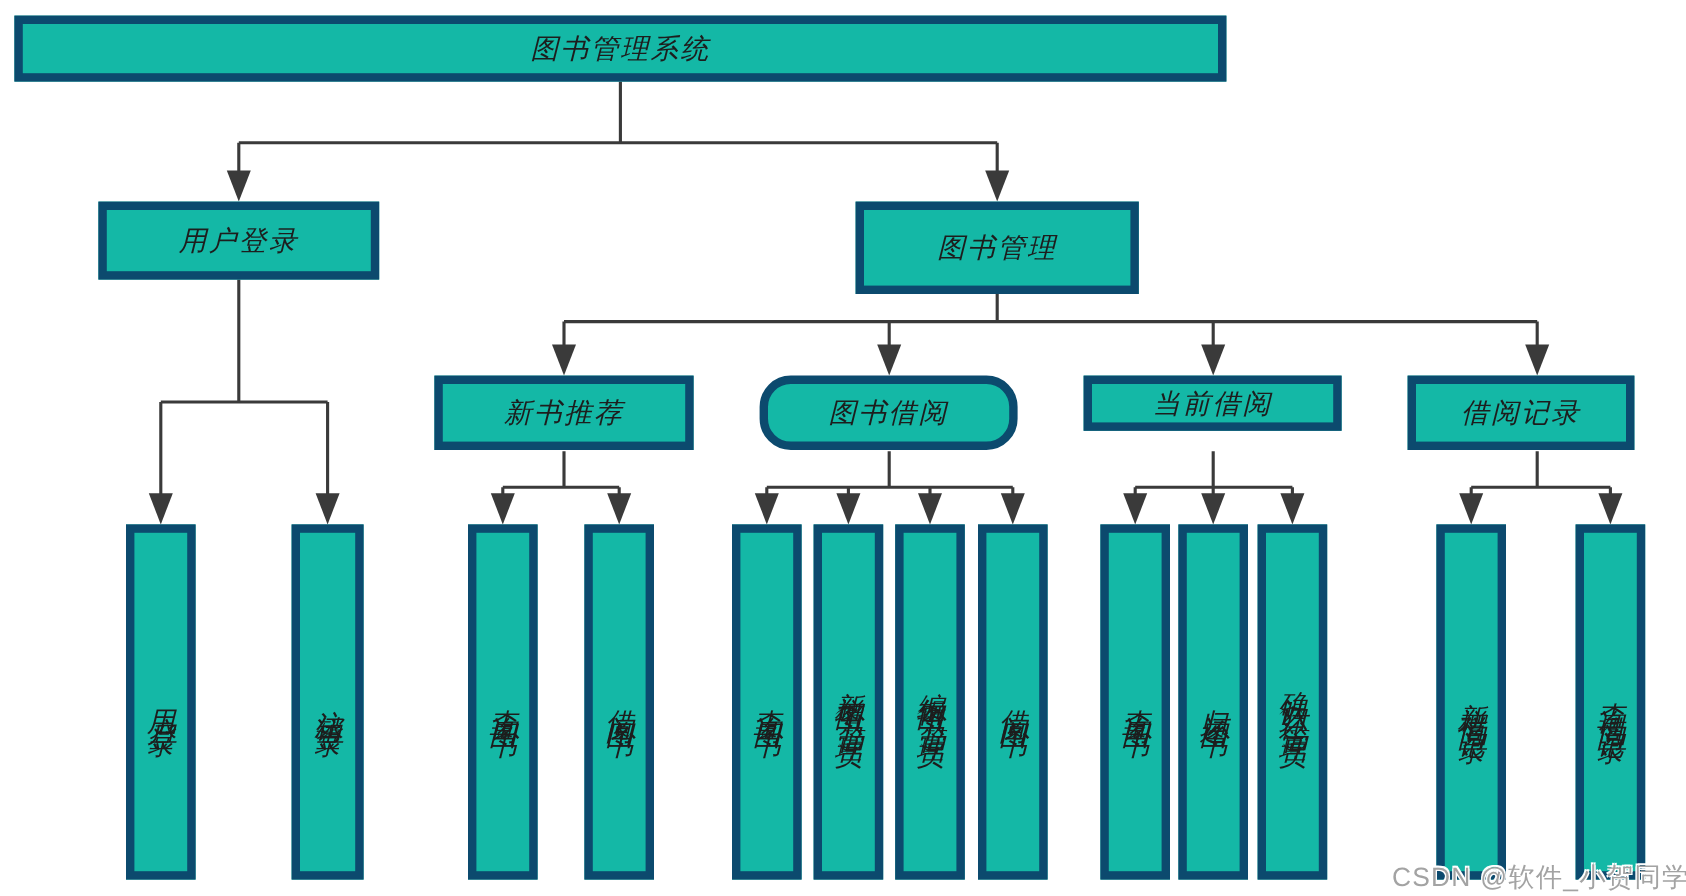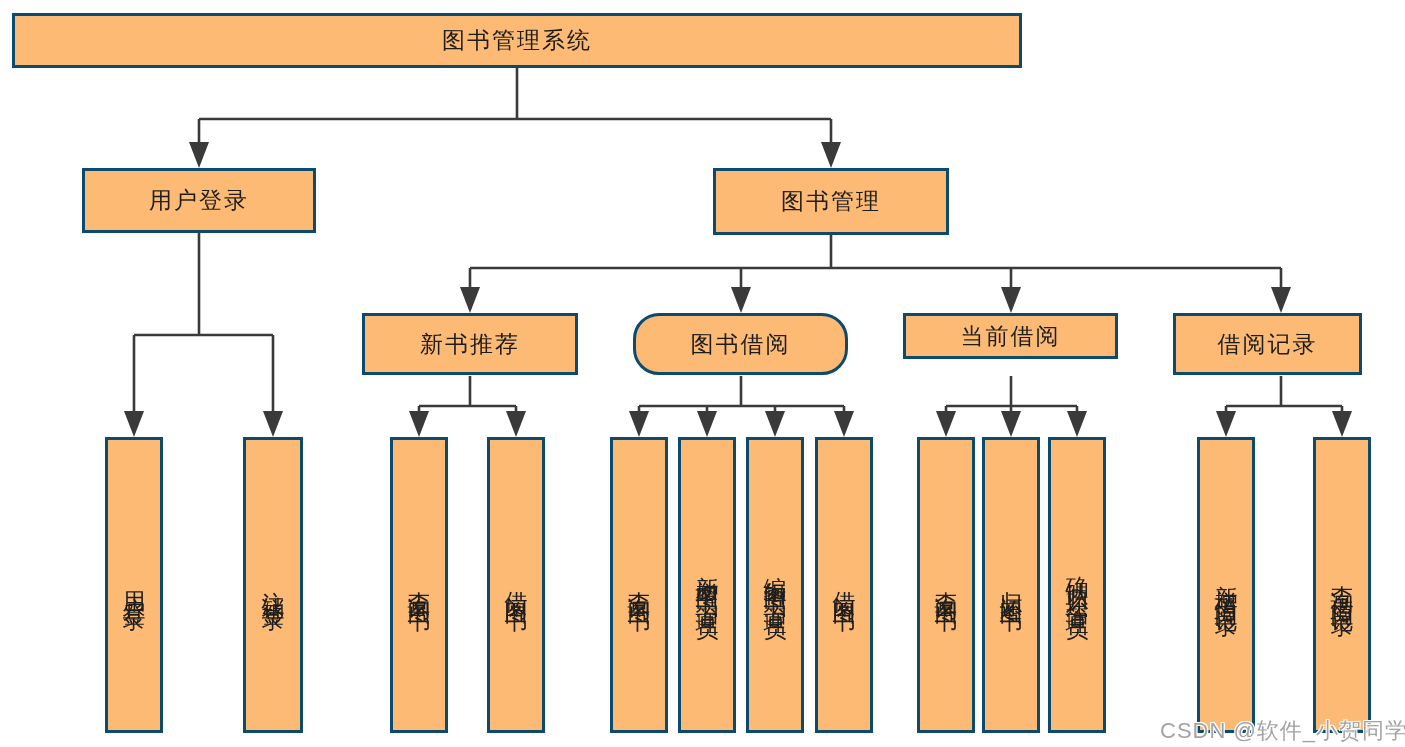--- a/index.html
+++ b/index.html
@@ -27,28 +27,29 @@
     stroke-width: 2.6;
     fill: none;
   }
   .wires polygon {
     fill: #3a3a3a;
     stroke: none;
   }
   .node {
     position: absolute;
     box-sizing: border-box;
-    background: #fdba74;
-    border: 3px solid #0c4a6e;
+    background: #14b8a6;
+    border: 7px solid #0c4a6e;
     display: flex;
     align-items: center;
     justify-content: center;
     color: #1d1d1d;
     font-size: 23px;
     font-weight: 500;
+    font-style: italic;
   }
   .node.h span {
     letter-spacing: 2px;
     white-space: nowrap;
   }
   .node.v span {
     writing-mode: vertical-rl;
     letter-spacing: 6px;
     line-height: 1;
     white-space: nowrap;
@@ -112,21 +113,21 @@
     </g>
   </svg>
 
   <div class="node h" style="left:12px; top:13px; width:1010px; height:55px;">
     <span>图书管理系统</span>
   </div>
 
   <div class="node h" style="left:82px; top:168px; width:234px; height:65px;">
     <span>用户登录</span>
   </div>
-  <div class="node h" style="left:713px; top:168px; width:236px; height:67px;">
+  <div class="node h" style="left:713px; top:168px; width:236px; height:77px;">
     <span>图书管理</span>
   </div>
 
   <div class="node h" style="left:362px; top:313px; width:216px; height:62px;">
     <span>新书推荐</span>
   </div>
   <div class="node h" style="left:633px; top:313px; width:215px; height:62px;border-radius:26px;">
     <span>图书借阅</span>
   </div>
   <div class="node h" style="left:903px; top:313px; width:215px; height:46px;">

